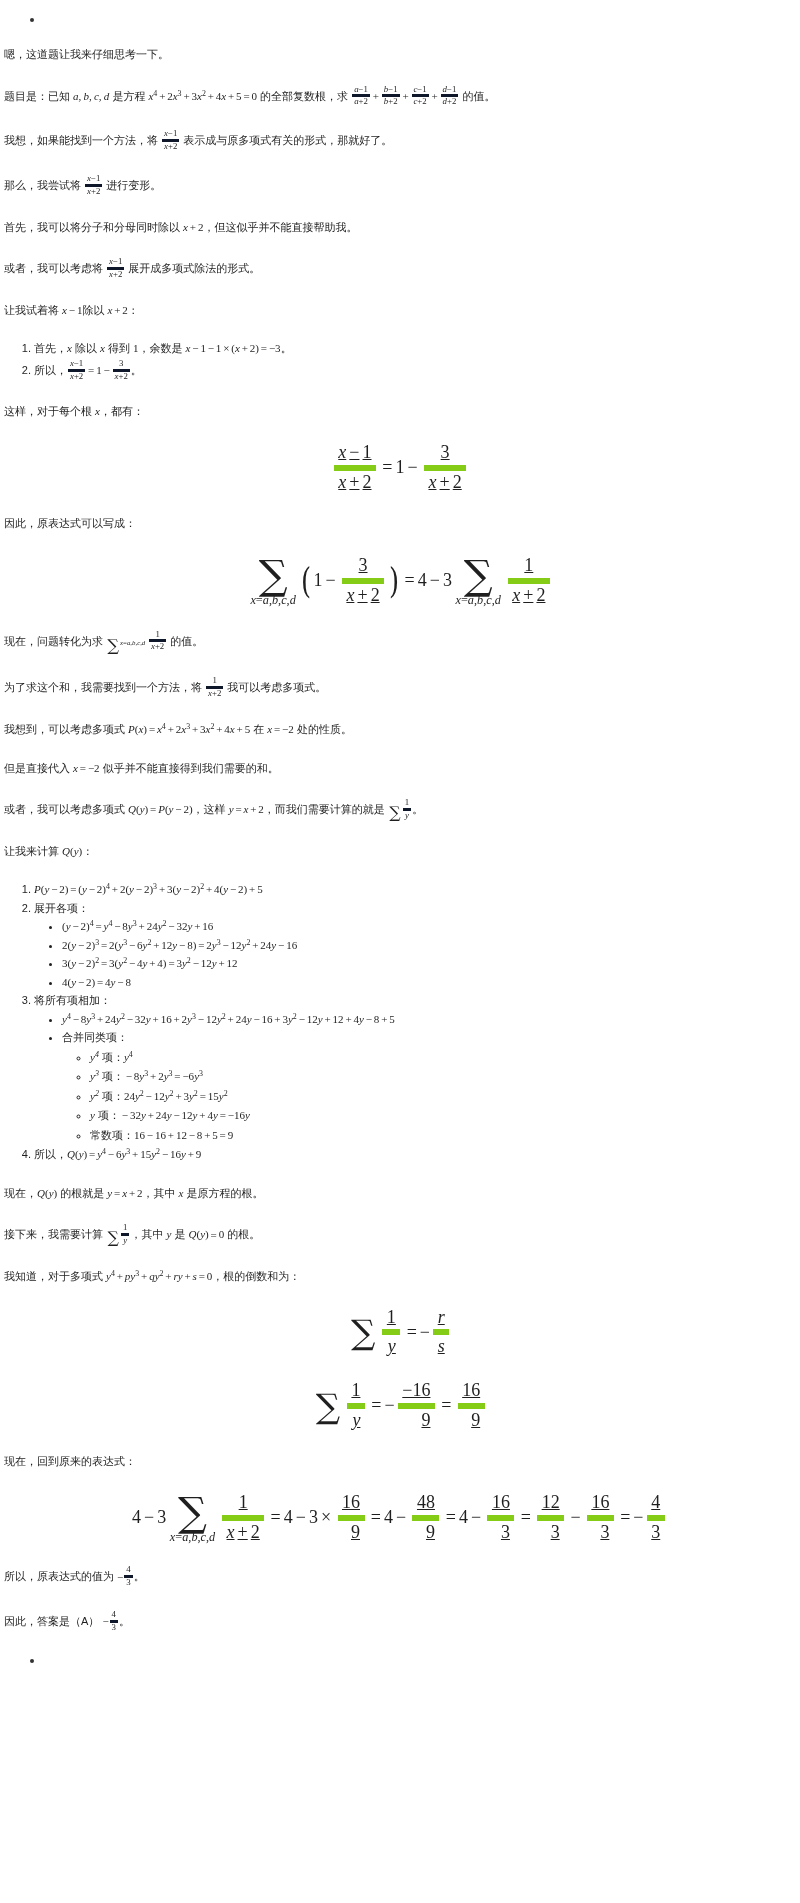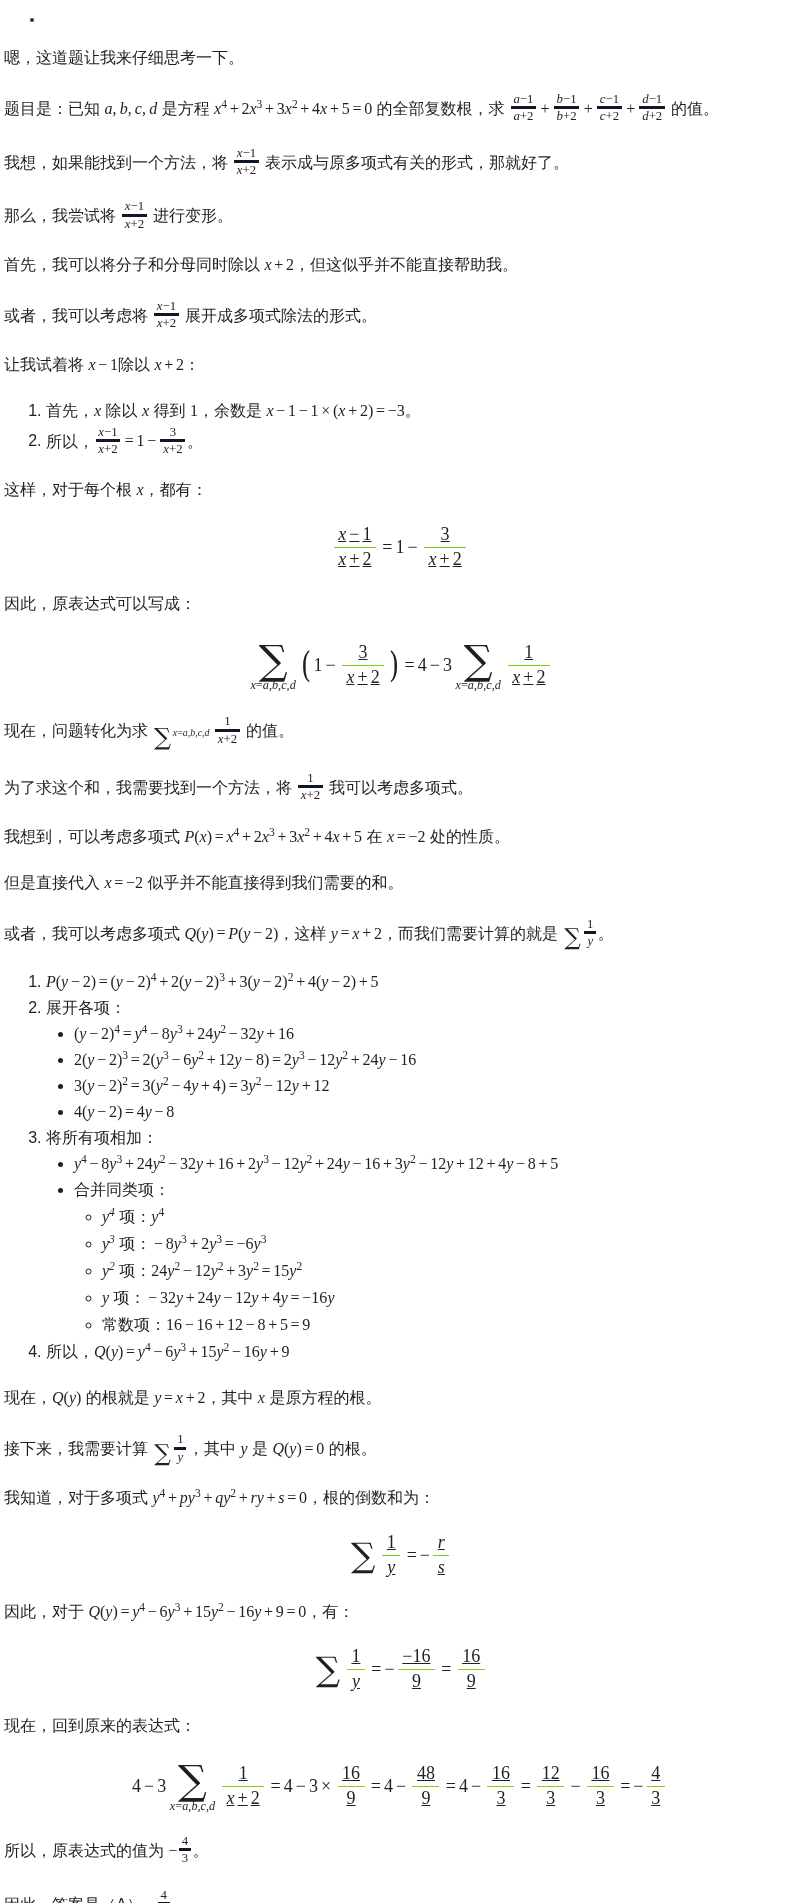--- a/index.html
+++ b/index.html
@@ -17,21 +17,21 @@
   ul.lone li { position:relative; height:12px; }
   ul.lone li::before {
     content:""; position:absolute; left:0; top:4px;
     width:4px; height:4px; border-radius:50%; background:#333;
   }
 
   p.para { margin:0 0 22px 0; padding:0 4px 0 4px; }
 
   
   ol.steps { margin:4px 0 22px 0; padding-left:34px; }
-  ol.steps > li { margin:2px 12px; }
+  ol.steps > li { margin:2px 0; }
   ul.sub { list-style:disc; margin:1px 0 1px 0; padding-left:28px; }
   ul.sub > li { margin:2px 0; }
   ul.subsub { list-style:circle; margin:1px 0; padding-left:28px; }
   ul.subsub > li { margin:3px 0; }
 
   .display { text-align:center; margin:16px 0 22px 0; }
 
   
   .m { font-family:"Liberation Serif","DejaVu Serif",serif; white-space:nowrap; }
   .mi { font-style:italic; }
@@ -47,37 +47,37 @@
   }
   .frac > .num { display:block; padding:0 .22em; }
   .frac > .den { display:block; padding:0 .22em; border-top:3px solid #0f172a; }
 
   
   .dfrac {
     display:inline-block; vertical-align:middle;
     text-align:center; line-height:1.2; margin:0 .18em;text-decoration:underline;
   }
   .dfrac > .num { display:block; padding:0 .25em 1px .25em; }
-  .dfrac > .den { display:block; padding:1px .25em 0 .25em; border-top:1px solid #84cc16; }
+  .dfrac > .den { display:block; padding:1px .25em 0 .25em; border-top:6px solid #84cc16;text-align:right; }
 
   
   .sum-inline { display:inline-block; vertical-align:-0.42em; text-align:center; line-height:1; margin:0 .12em; }
   .sum-inline .sig { font-size:1.45em; font-family:"DejaVu Serif",serif; display:block; }
   .sum-sub { display:inline-block; vertical-align:-0.55em; text-align:center; line-height:1; margin:0 .1em; }
   .sum-sub .sig { font-size:1.5em; font-family:"DejaVu Serif",serif; }
 
   .sum-disp { display:inline-block; text-align:center; vertical-align:middle; line-height:1; margin:0 .2em; }
   .sum-disp .sig { font-size:2.25em; font-family:"DejaVu Serif",serif; display:block; }
   .sum-disp .lim { font-size:.68em; display:block; margin-top:-1px; }
 
   .paren-big { font-size:2.0em; vertical-align:middle; font-family:"DejaVu Serif",serif; display:inline-block;
                transform:scaleX(.72); }
   .dline { font-size:18px; display:inline-flex; align-items:center; justify-content:center; }
 
-  .cjk { font-family:"Liberation Sans","DejaVu Sans",sans-serif; font-size:16px; }
+  .cjk { font-family:"Liberation Sans","DejaVu Sans",sans-serif; font-size:11px; }
   .overflow-row { white-space:nowrap; }
 </style>
 </head>
 <body>
 
 <div class="page">
 
   <ul class="lone">
     <li><span></span></li>
   </ul>
@@ -204,20 +204,24 @@
     <span>似乎并不能直接得到我们需要的和。</span>
   </p>
 
   <p class="para cjk">
     <span>或者，我可以考虑多项式</span>
     <span class="m"><i>Q</i>(<i>y</i>)<span class="mo">=</span><i>P</i>(<i>y</i><span class="mo">−</span>2)</span><span>，这样</span>
     <span class="m"><i>y</i><span class="mo">=</span><i>x</i><span class="mo">+</span>2</span><span>，而我们需要计算的就是</span>
     <span class="m"><span class="sum-inline"><span class="sig">∑</span></span><span class="frac"><span class="num">1</span><span class="den"><i>y</i></span></span></span><span>。</span>
   </p>
 
+  <p class="para cjk">
+    <span>让我来计算</span>
+    <span class="m"><i>Q</i>(<i>y</i>)</span><span>：</span>
+  </p>
 
   <ol class="steps cjk">
     <li>
       <span class="m"><i>P</i>(<i>y</i><span class="mo">−</span>2)<span class="mo">=</span>(<i>y</i><span class="mo">−</span>2)<sup class="ex">4</sup><span class="mo">+</span>2(<i>y</i><span class="mo">−</span>2)<sup class="ex">3</sup><span class="mo">+</span>3(<i>y</i><span class="mo">−</span>2)<sup class="ex">2</sup><span class="mo">+</span>4(<i>y</i><span class="mo">−</span>2)<span class="mo">+</span>5</span>
     </li>
     <li>
       <span>展开各项：</span>
       <ul class="sub">
         <li><span class="m">(<i>y</i><span class="mo">−</span>2)<sup class="ex">4</sup><span class="mo">=</span><i>y</i><sup class="ex">4</sup><span class="mo">−</span>8<i>y</i><sup class="ex">3</sup><span class="mo">+</span>24<i>y</i><sup class="ex">2</sup><span class="mo">−</span>32<i>y</i><span class="mo">+</span>16</span></li>
         <li><span class="m">2(<i>y</i><span class="mo">−</span>2)<sup class="ex">3</sup><span class="mo">=</span>2(<i>y</i><sup class="ex">3</sup><span class="mo">−</span>6<i>y</i><sup class="ex">2</sup><span class="mo">+</span>12<i>y</i><span class="mo">−</span>8)<span class="mo">=</span>2<i>y</i><sup class="ex">3</sup><span class="mo">−</span>12<i>y</i><sup class="ex">2</sup><span class="mo">+</span>24<i>y</i><span class="mo">−</span>16</span></li>
@@ -272,24 +276,20 @@
         </span><span class="dfrac">
           <span class="num">1</span>
           <span class="den"><i>y</i></span>
         </span><span class="mo">=</span>−<span class="dfrac">
           <span class="num"><i>r</i></span>
           <span class="den"><i>s</i></span>
         </span>
     </span>
   </div>
 
-  <p class="para cjk">
-    <span>因此，对于</span>
-    <span class="m"><i>Q</i>(<i>y</i>)<span class="mo">=</span><i>y</i><sup class="ex">4</sup><span class="mo">−</span>6<i>y</i><sup class="ex">3</sup><span class="mo">+</span>15<i>y</i><sup class="ex">2</sup><span class="mo">−</span>16<i>y</i><span class="mo">+</span>9<span class="mo">=</span>0</span><span>，有：</span>
-  </p>
 
   <div class="display">
     <span class="m dline">
       <span class="sum-disp" style="vertical-align:middle">
           <span class="sig" style="font-size:1.9em">∑</span>
         </span><span class="dfrac">
           <span class="num">1</span>
           <span class="den"><i>y</i></span>
         </span><span class="mo">=</span>−<span class="dfrac">
           <span class="num">−16</span>

